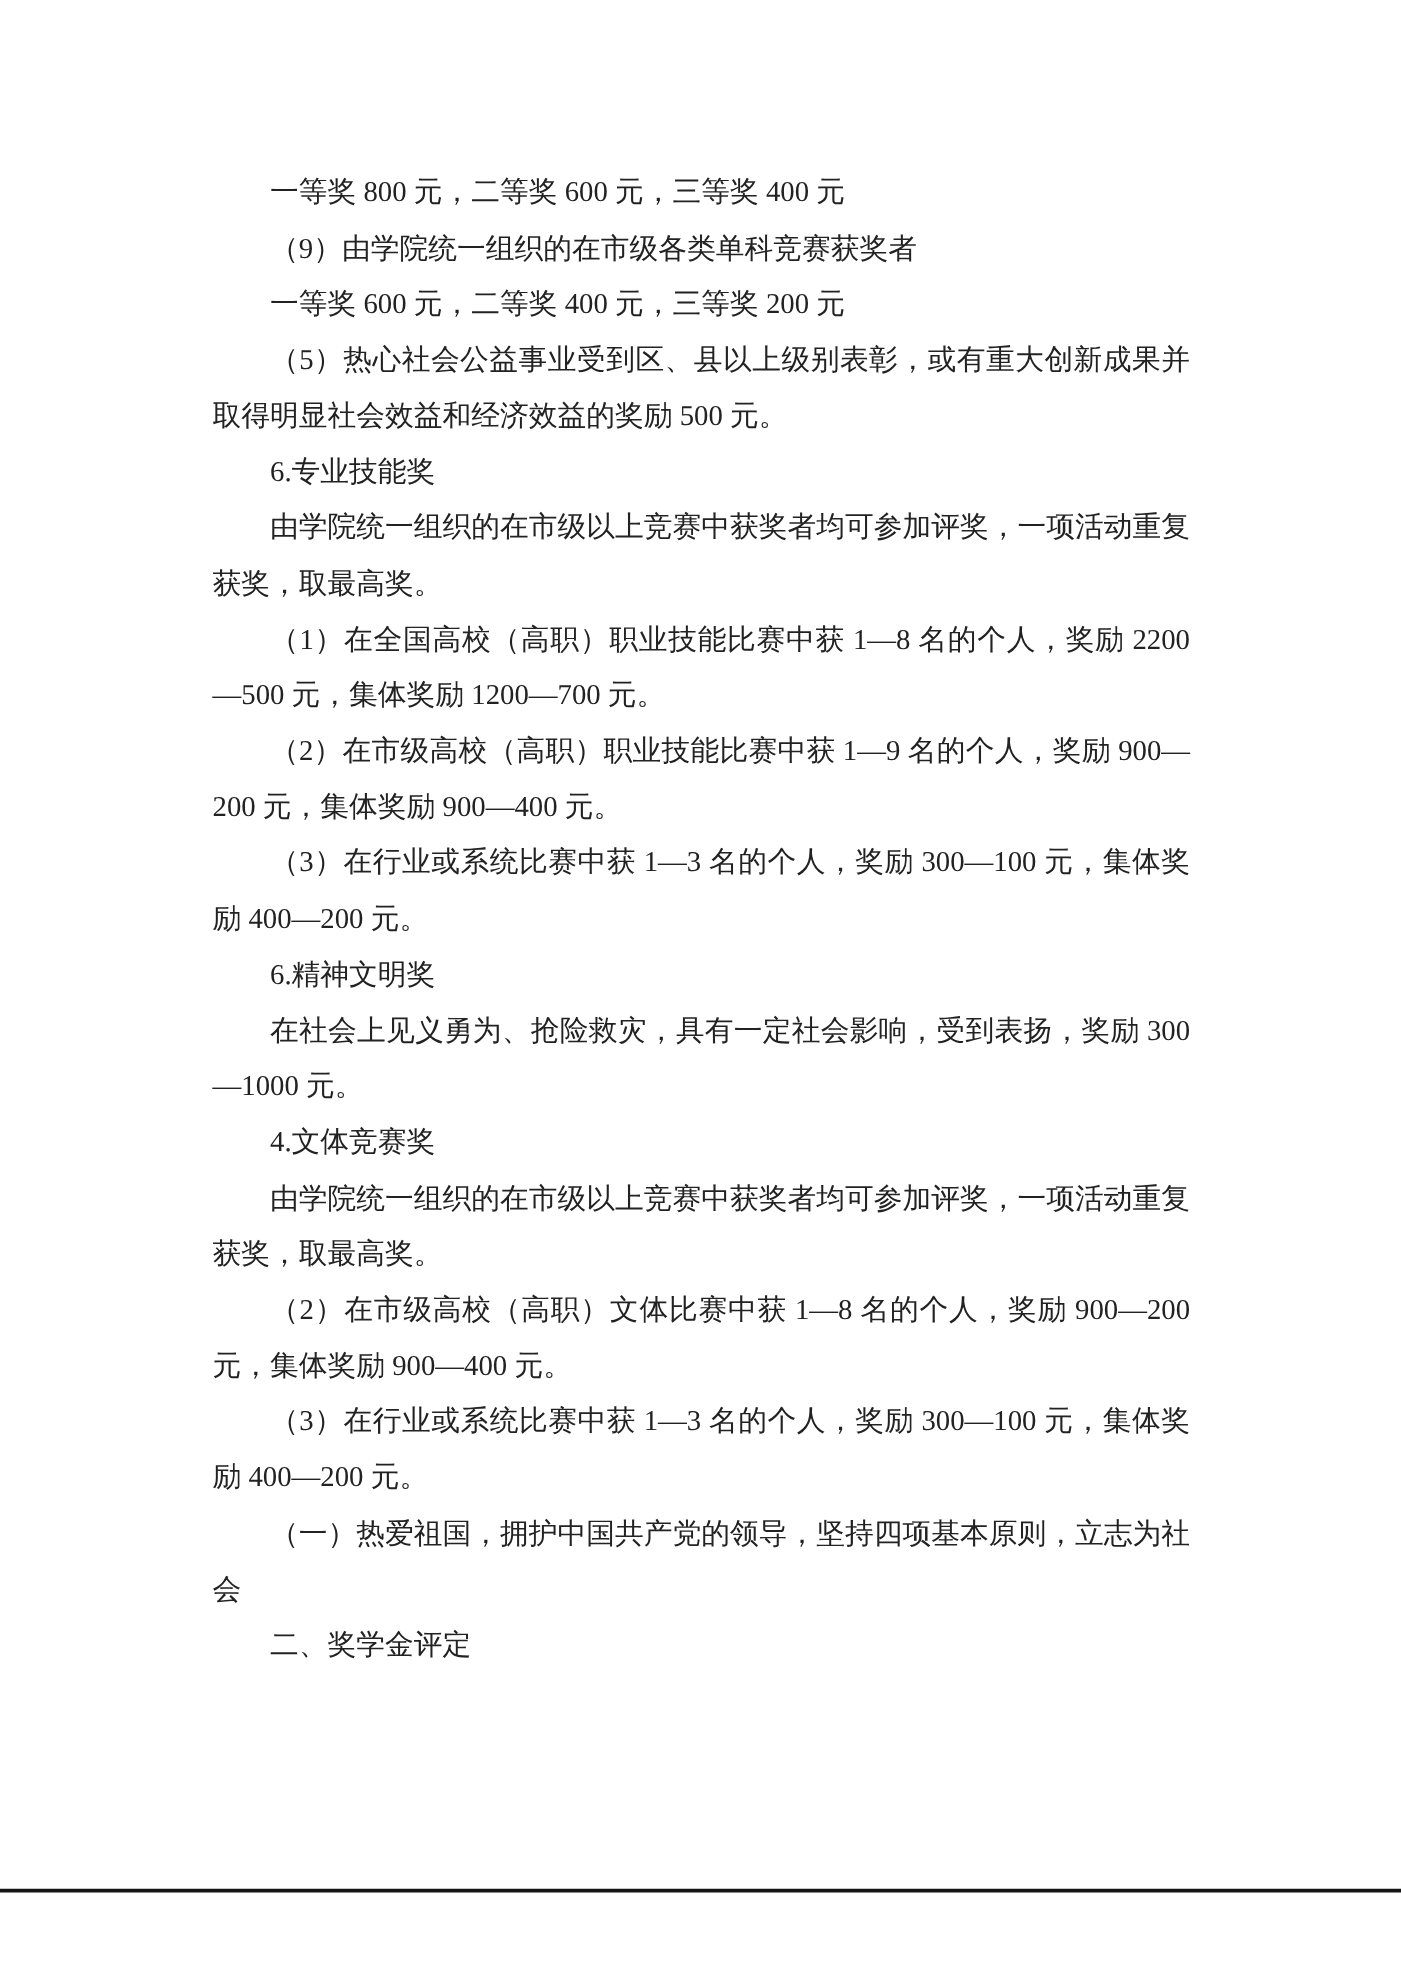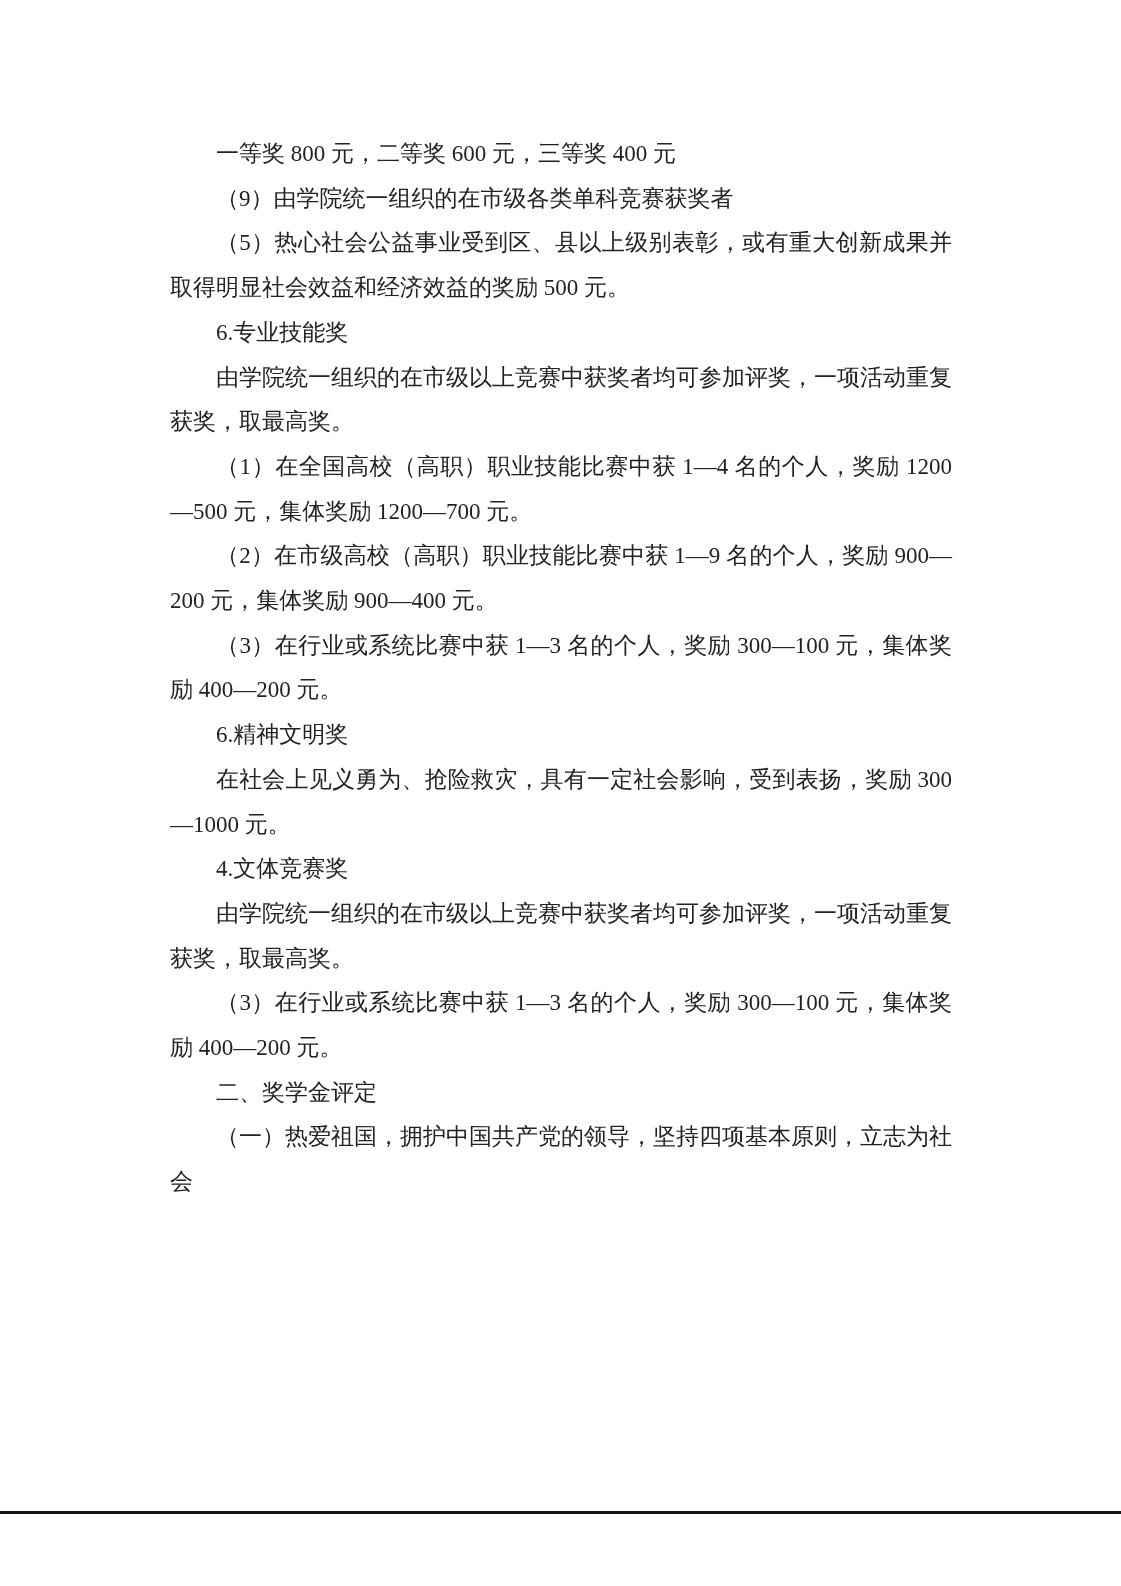--- a/index.html
+++ b/index.html
@@ -41,28 +41,30 @@
     height: 3px;
   }
 </style>
 </head>
 <body>
 
 <div class="page" style="background: rgb(255, 255, 255);">
   <div class="doc-content" id="doc-content" style="color: rgb(34, 34, 34);">
       <p>一等奖 800 元，二等奖 600 元，三等奖 400 元</p>
       <p>（9）由学院统一组织的在市级各类单科竞赛获奖者</p>
+      <p>一等奖 600 元，二等奖 400 元，三等奖 200 元</p>
       <p>（5）热心社会公益事业受到区、县以上级别表彰，或有重大创新成果并取得明显社会效益和经济效益的奖励 500 元。</p>
       <p>6.专业技能奖</p>
       <p>由学院统一组织的在市级以上竞赛中获奖者均可参加评奖，一项活动重复获奖，取最高奖。</p>
-      <p>（1）在全国高校（高职）职业技能比赛中获 1—4 名的个人，奖励 1200—500 元，集体奖励 1200—700 元。</p>
+      <p>（1）在全国高校（高职）职业技能比赛中获 1—8 名的个人，奖励 2200—500 元，集体奖励 1200—700 元。</p>
       <p>（2）在市级高校（高职）职业技能比赛中获 1—9 名的个人，奖励 900—200 元，集体奖励 900—400 元。</p>
       <p>（3）在行业或系统比赛中获 1—3 名的个人，奖励 300—100 元，集体奖励 400—200 元。</p>
       <p>6.精神文明奖</p>
       <p>在社会上见义勇为、抢险救灾，具有一定社会影响，受到表扬，奖励 300—1000 元。</p>
       <p>4.文体竞赛奖</p>
       <p>由学院统一组织的在市级以上竞赛中获奖者均可参加评奖，一项活动重复获奖，取最高奖。</p>
+      <p>（2）在市级高校（高职）文体比赛中获 1—8 名的个人，奖励 900—200 元，集体奖励 900—400 元。</p>
       <p>（3）在行业或系统比赛中获 1—3 名的个人，奖励 300—100 元，集体奖励 400—200 元。</p>
+      <p>（一）热爱祖国，拥护中国共产党的领导，坚持四项基本原则，立志为社会</p>
       <p>二、奖学金评定</p>
-      <p>（一）热爱祖国，拥护中国共产党的领导，坚持四项基本原则，立志为社会</p>
     </div>
   <div class="bottom-edge" style="background: rgb(21, 21, 21);"></div>
 </div>
 
 </body></html>

